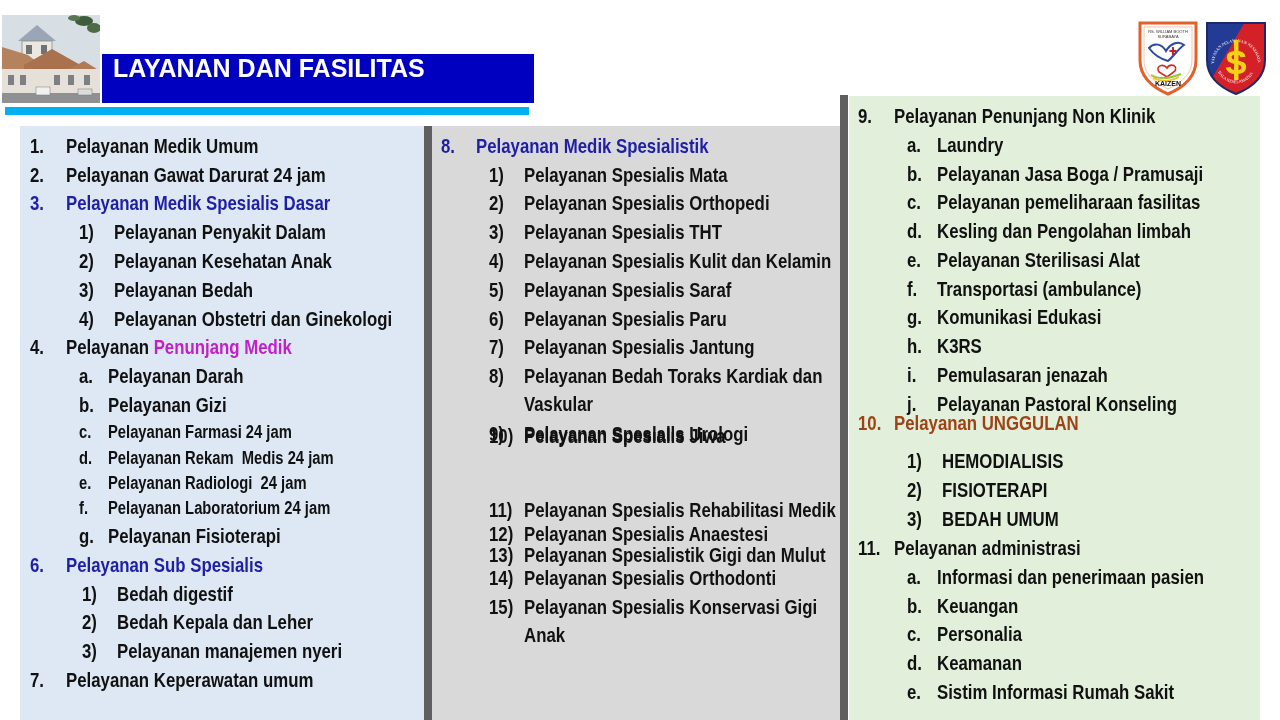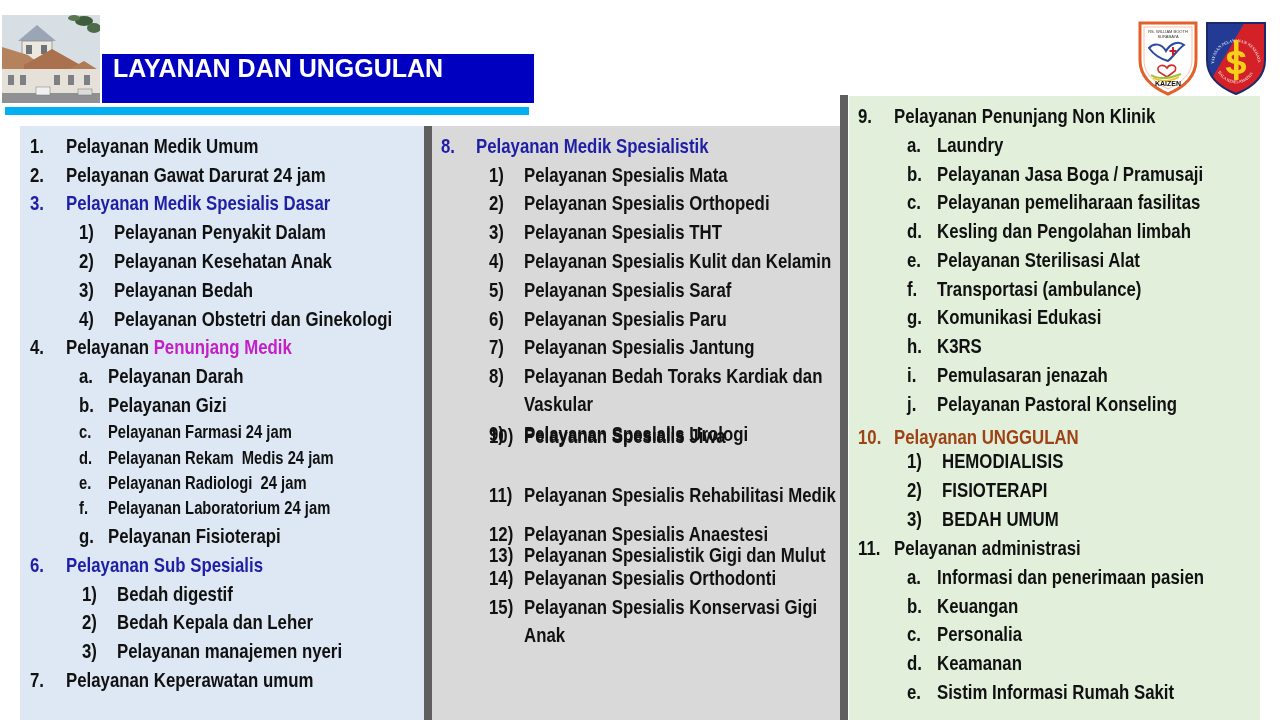--- a/index.html
+++ b/index.html
@@ -73,21 +73,21 @@
     <rect x="52" y="60" width="6" height="10" fill="#7d7f84"></rect>
     <rect x="66" y="60" width="6" height="10" fill="#7d7f84"></rect>
     <rect x="82" y="60" width="6" height="10" fill="#7d7f84"></rect>
     <rect x="0" y="78" width="98" height="10" fill="#8f9092"></rect>
     <rect x="34" y="72" width="14" height="8" fill="#f0f0f0" stroke="#777" stroke-width="0.5"></rect>
     <rect x="76" y="74" width="14" height="6" fill="#dcdcdc" stroke="#777" stroke-width="0.5"></rect>
   </svg>
 </div>
 
 <div class="abs title-bar">
-  <span class="title-text">LAYANAN DAN UNGGULAN</span>
+  <span class="title-text">LAYANAN DAN FASILITAS</span>
 </div>
 <div class="abs accent-bar"></div>
 
 <div class="abs logo1">
   <svg width="62" height="76" viewBox="0 0 62 76">
     <path d="M3,3 H59 V40 C59,58 45,68 31,74 C17,68 3,58 3,40 Z" fill="#ffffff" stroke="#e2612b" stroke-width="3"></path>
     <path d="M7,7 H55 V40 C55,55 43,63 31,69 C19,63 7,55 7,40 Z" fill="none" stroke="#f2b48f" stroke-width="0.8"></path>
     <text x="31" y="13" font-size="4" text-anchor="middle" fill="#333" font-family="Liberation Sans, sans-serif">RS. WILLIAM BOOTH</text>
     <text x="31" y="18" font-size="4" text-anchor="middle" fill="#333" font-family="Liberation Sans, sans-serif">SURABAYA</text>
     <path d="M12,28 C17,22 25,24 29,31 C33,24 41,20 47,25 C41,29 37,36 31,41 C24,39 17,35 12,28 Z" fill="#ffffff" stroke="#2c4a9e" stroke-width="2"></path>
@@ -252,21 +252,21 @@
     <span class="tx wrap" style="left:524px">Pelayanan Bedah Toraks Kardiak dan Vaskular</span>
   </div>
   <div class="row" style="top:419.5px">
     <span class="mk" style="left:489px">9)</span>
     <span class="tx" style="left:524px">Pelayanan Spesialis Urologi</span>
   </div>
   <div class="row" style="top:422px">
     <span class="mk" style="left:489px">10)</span>
     <span class="tx" style="left:524px">Pelayanan Spesialis Jiwa</span>
   </div>
-  <div class="row" style="top:481px">
+  <div class="row" style="top:496px">
     <span class="mk" style="left:489px">11)</span>
     <span class="tx" style="left:524px">Pelayanan Spesialis Rehabilitasi Medik</span>
   </div>
   <div class="row" style="top:520px">
     <span class="mk" style="left:489px">12)</span>
     <span class="tx" style="left:524px">Pelayanan Spesialis Anaestesi</span>
   </div>
   <div class="row" style="top:541px">
     <span class="mk" style="left:489px">13)</span>
     <span class="tx" style="left:524px">Pelayanan Spesialistik Gigi dan Mulut</span>
@@ -319,21 +319,21 @@
     <span class="tx" style="left:937px">K3RS</span>
   </div>
   <div class="row" style="top:360.5px">
     <span class="mk" style="left:907px">i.</span>
     <span class="tx" style="left:937px">Pemulasaran jenazah</span>
   </div>
   <div class="row" style="top:389.5px">
     <span class="mk" style="left:907px">j.</span>
     <span class="tx" style="left:937px">Pelayanan Pastoral Konseling</span>
   </div>
-  <div class="row brown" style="top:423px">
+  <div class="row brown" style="top:409px">
     <span class="mk" style="left:858px">10.</span>
     <span class="tx" style="left:894px"><span>Pelayanan</span><span class="hl">UNGGULAN</span></span>
   </div>
   <div class="row" style="top:446.5px">
     <span class="mk" style="left:907px">1)</span>
     <span class="tx" style="left:942px">HEMODIALISIS</span>
   </div>
   <div class="row" style="top:475.5px">
     <span class="mk" style="left:907px">2)</span>
     <span class="tx" style="left:942px">FISIOTERAPI</span>

